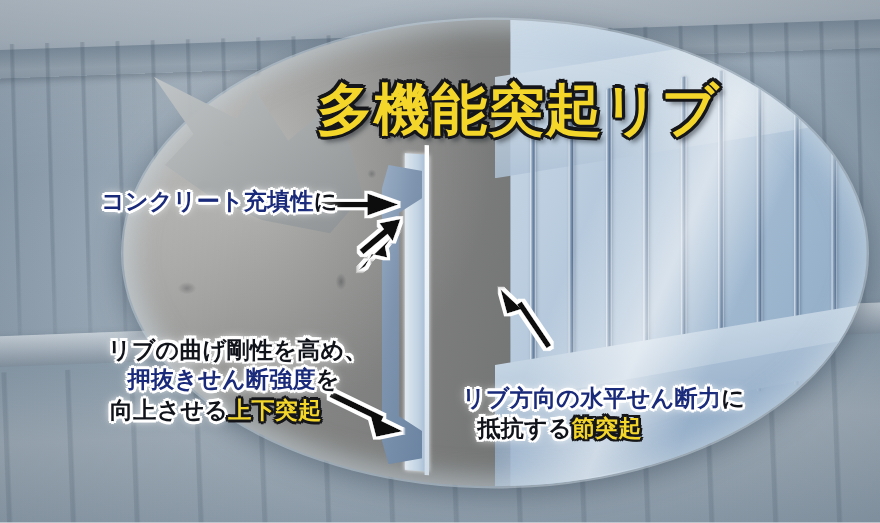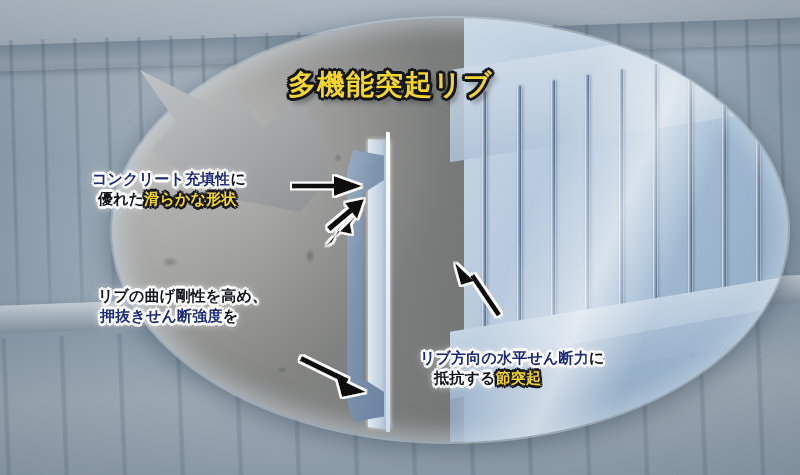--- a/index.html
+++ b/index.html
@@ -185,34 +185,34 @@
     background:linear-gradient(180deg,#ffffff 0%,#e8f0f7 50%,#cfdbe7 100%);
     transform:skewY(4deg);
   }
 
   
   .arrow-layer{position:absolute;inset:0;pointer-events:none;}
 
   
   .title{
     position:absolute;left:288px;top:66px;
-    font-size:28px;font-weight:bold;letter-spacing:1px;
+    font-size:51px;font-weight:bold;letter-spacing:1px;
     color:#F4D62B;
     -webkit-text-stroke:0px transparent;
     text-shadow:
       -2.4px -2.4px 0 #15161a, 2.4px -2.4px 0 #15161a,
       -2.4px  2.4px 0 #15161a, 2.4px  2.4px 0 #15161a,
       -3px 0 0 #15161a, 3px 0 0 #15161a, 0 -3px 0 #15161a, 0 3px 0 #15161a,
       4px 5px 5px rgba(20,25,32,.55);
     white-space:nowrap;
   }
 
   .callout{position:absolute;white-space:nowrap;}
   .callout .line{
-    font-size:15px;font-weight:bold;line-height:1.30;
+    font-size:21px;font-weight:bold;line-height:1.30;
     letter-spacing:.2px;
   }
   .tx-dark{
     color:#11131a;
     text-shadow:
       -2px -2px 0 #fff, 2px -2px 0 #fff, -2px 2px 0 #fff, 2px 2px 0 #fff,
       -2.6px 0 0 #fff, 2.6px 0 0 #fff, 0 -2.6px 0 #fff, 0 2.6px 0 #fff,
       0 0 7px #ffffff, 0 0 11px #ffffff;
   }
   .tx-navy{
@@ -224,22 +224,22 @@
   }
   .tx-yellow{
     color:#F4D62B;
     text-shadow:
       -2px -2px 0 #15161a, 2px -2px 0 #15161a, -2px 2px 0 #15161a, 2px 2px 0 #15161a,
       -2.6px 0 0 #15161a, 2.6px 0 0 #15161a, 0 -2.6px 0 #15161a, 0 2.6px 0 #15161a;
   }
 
   #callout-fill{ left:92px; top:170px; }
   #callout-fill .l2{ margin-left:6px; }
-  #callout-stiff{ left:98px; top:287px; }
-  #callout-stiff .l2{ margin-left:2px; }
+  #callout-stiff{ left:98px; top:305px; }
+  #callout-stiff .l2{ margin-left:18px; }
   #callout-stiff .l3{ margin-left:2px; }
   #callout-node{ left:420px; top:349px; }
   #callout-node .l2{ margin-left:14px; }
 </style>
 </head>
 <body>
 
 <div id="stage">
 
   <div class="bg-photo">
@@ -335,32 +335,32 @@
       <polygon points="455,263 474,281 461,285" fill="#0b0c10"></polygon>
     </g>
   </svg>
 
   <div class="title">多機能突起リブ</div>
 
   <div class="callout" id="callout-fill">
     <div class="line l1">
       <span class="tx-navy">コンクリート充填性</span><span class="tx-dark">に</span>
     </div>
-    <div class="line l2">
-      <span class="tx-dark">優れた</span><span class="tx-yellow">滑らかな形状</span>
-    </div>
   </div>
 
   <div class="callout" id="callout-stiff">
     <div class="line l1">
       <span class="tx-dark">リブの曲げ剛性を高め、</span>
     </div>
     <div class="line l2">
       <span class="tx-navy">押抜きせん断強度</span><span class="tx-dark">を</span>
     </div>
+    <div class="line l3">
+      <span class="tx-dark">向上させる</span><span class="tx-yellow">上下突起</span>
+    </div>
   </div>
 
   <div class="callout" id="callout-node">
     <div class="line l1">
       <span class="tx-navy">リブ方向の水平せん断力</span><span class="tx-dark">に</span>
     </div>
     <div class="line l2">
       <span class="tx-dark">抵抗する</span><span class="tx-yellow">節突起</span>
     </div>
   </div>

